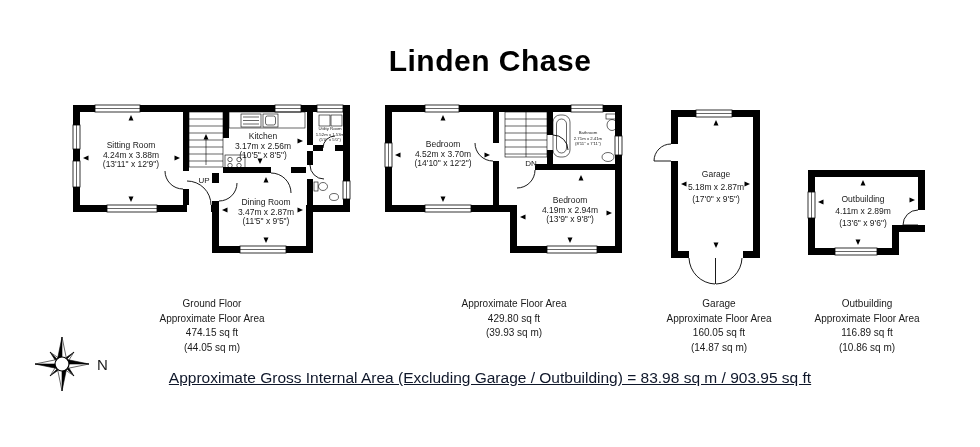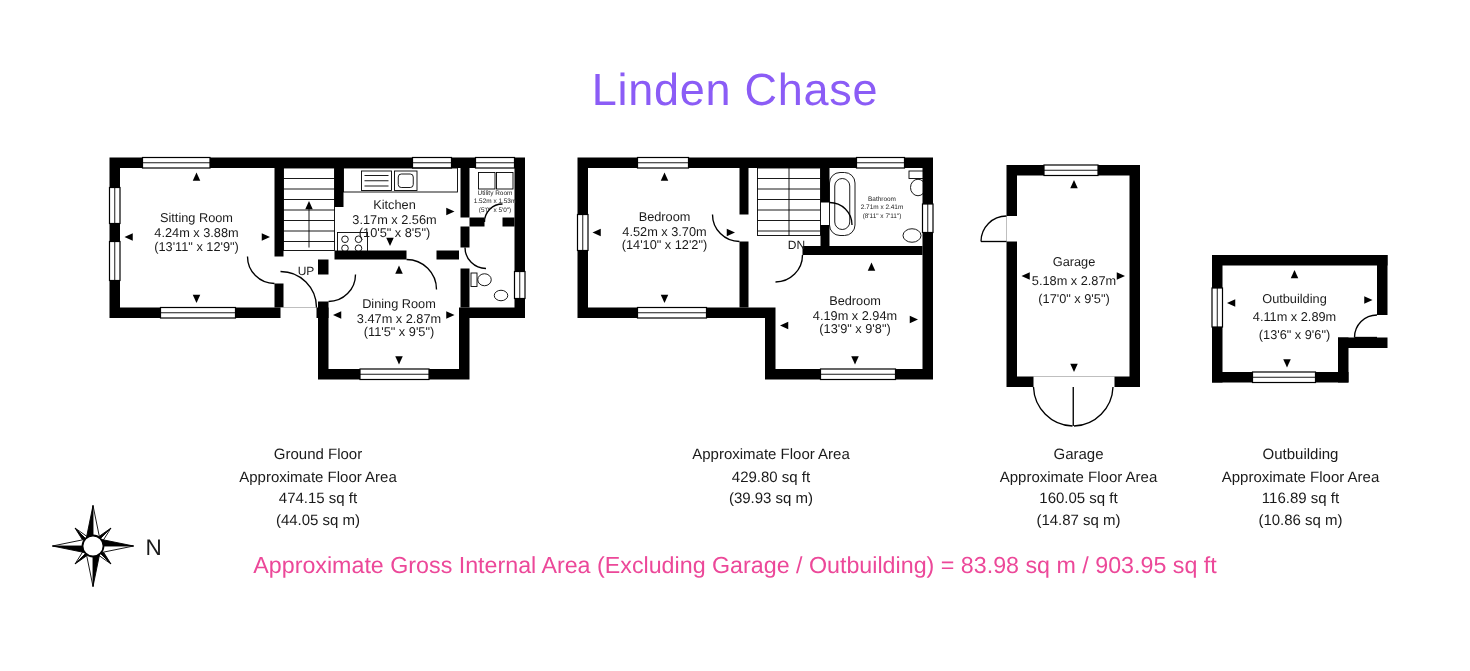--- a/index.html
+++ b/index.html
@@ -3,42 +3,42 @@
 <meta charset="utf-8">
 <style>
   html,body{margin:0;padding:0}
   body{
     width:980px;height:447px;position:relative;overflow:hidden;
     background:#ffffff;font-family:"Liberation Sans",sans-serif;color:#1a1a1a;
   }
   .abs{position:absolute}
   .title{
     left:0;right:0;top:44px;text-align:center;
-    font-size:30px;font-weight:normal;color:#8b5cf6;letter-spacing:.5px;
+    font-size:30px;font-weight:bold;color:#000000;letter-spacing:.5px;
   }
   .plan svg{display:block;overflow:visible}
   svg text{font-family:"Liberation Sans",sans-serif;fill:#1a1a1a}
   .room-label{font-size:8.5px}
   .room-label-sm{font-size:4.3px}
   .stair-label{font-size:8px}
   .wall{fill:#000;fill-rule:evenodd}
   .wallr{fill:#000}
   .win{fill:#fff;stroke:#000;stroke-width:.8}
   .winline{fill:none;stroke:#000;stroke-width:.6}
   .arc{fill:none;stroke:#000;stroke-width:.9}
   .thinner{fill:none;stroke:#000;stroke-width:.6}
   .gap{fill:#fff}
   .arrow{fill:#000}
   .area{
     position:absolute;width:200px;top:297px;text-align:center;
     font-size:10px;line-height:14.5px;color:#1a1a1a;
   }
   .footer{
     position:absolute;left:0;right:0;top:368px;text-align:center;
-    font-size:15.5px;line-height:19.5px;color:#ec4899;
+    font-size:15.5px;line-height:19.5px;color:#0f172a;text-decoration:underline;
   }
   .compass-n{font-size:15px}
 </style>
 </head>
 <body>
 
 <div class="abs title">Linden Chase</div>
 
 <div class="abs plan" style="left:73px;top:105px;width:277px;height:148px">
   <svg width="277" height="148" viewBox="0 0 277 148">

